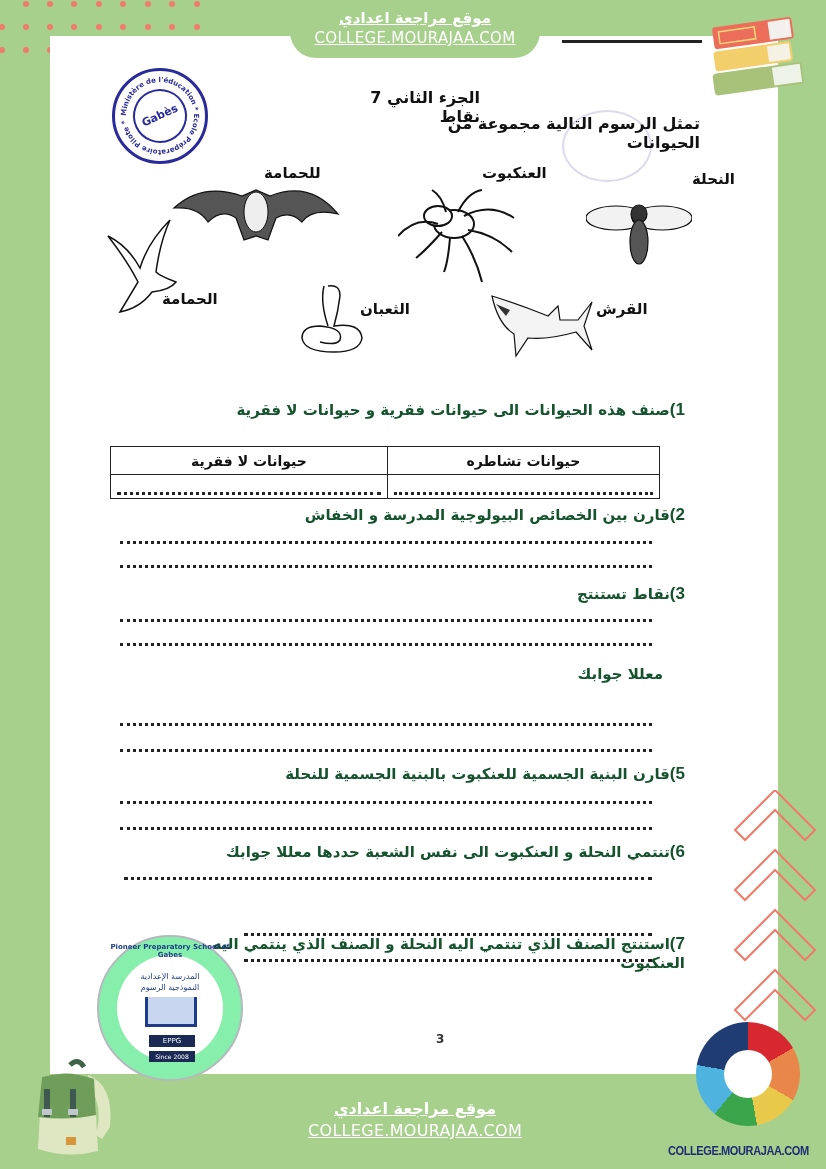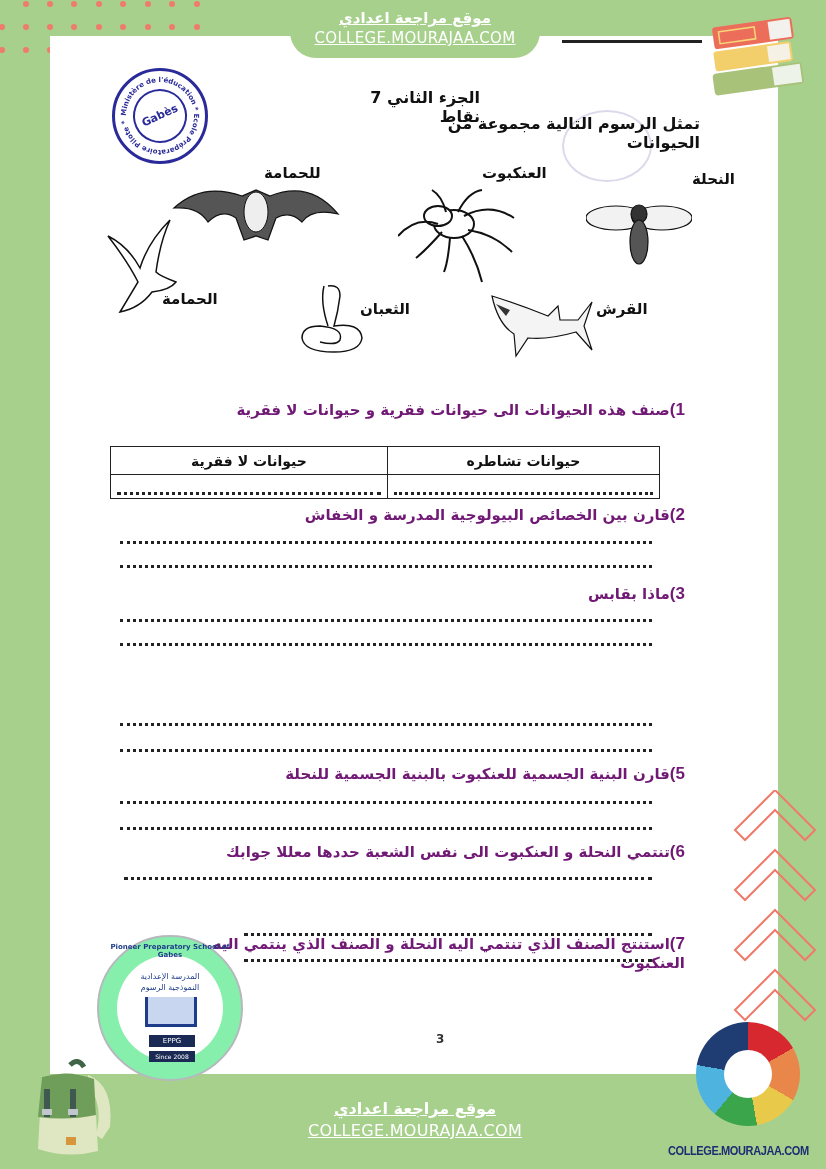--- a/index.html
+++ b/index.html
@@ -26,21 +26,21 @@
   .title2 { left: 400px; top: 114px; width: 300px; font-size: 16px; text-align: right; }
 
   .stamp { position: absolute; left: 112px; top: 68px; width: 96px; height: 96px; border: 3px solid #2a2a9a; border-radius: 50%; }
   .stamp .inner { position: absolute; left: 18px; top: 18px; width: 54px; height: 54px; border: 2px solid #2a2a9a; border-radius: 50%; color: #2a2a9a; font-size: 11px; font-weight: bold; text-align: center; line-height: 50px; font-family: "DejaVu Sans", sans-serif; transform: rotate(-25deg); }
   .stamp .ring { position: absolute; left: 2px; top: 2px; width: 86px; height: 86px; color: #2a2a9a; font-size: 6px; font-weight: bold; }
   .stamp-faint { position: absolute; left: 562px; top: 110px; width: 90px; height: 72px; border: 2px solid #d5d0e6; border-radius: 50%; opacity: 0.8; }
 
   .animal-label { position: absolute; direction: rtl; font-weight: bold; font-size: 15px; color: #111; font-family: "DejaVu Sans", sans-serif; }
   .animal-img { position: absolute; }
 
-  .q { position: absolute; direction: rtl; text-align: right; font-weight: bold; font-size: 15px; color: #701a75; font-family: "DejaVu Sans", sans-serif; }
+  .q { position: absolute; direction: rtl; text-align: right; font-weight: bold; font-size: 15px; color: #14532d; font-family: "DejaVu Sans", sans-serif; }
   .qnum { font-family: "Liberation Sans", sans-serif; font-size: 17px; }
   .dotline { position: absolute; height: 4px; border-bottom: 3px dotted #222; }
 
   table.classify { position: absolute; left: 110px; top: 446px; width: 550px; border-collapse: collapse; direction: rtl; }
   table.classify td, table.classify th { border: 1.5px solid #222; font-family: "DejaVu Sans", sans-serif; font-size: 14px; font-weight: bold; color: #111; text-align: center; }
   table.classify th { height: 28px; }
   table.classify td { height: 24px; padding: 0 6px; }
   table.classify td .dl { border-bottom: 3px dotted #222; height: 12px; margin-top: 4px; }
 
   .page-num { position: absolute; left: 436px; top: 1032px; font-size: 12px; font-weight: bold; color: #333; font-family: "DejaVu Sans", sans-serif; }
@@ -199,26 +199,27 @@
 </tbody>
   </table>
 
 <div class="q" style="left:280px;top:505px;width:405px">
   <span class="qnum">2)</span><span>قارن  بين الخصائص البيولوجية المدرسة و الخفاش</span>
 </div>
 <div class="dotline" style="left:120px;top:540px;width:532px"></div>
 <div class="dotline" style="left:120px;top:564px;width:532px"></div>
 
 <div class="q" style="left:480px;top:584px;width:205px">
-  <span class="qnum">3)</span><span>ماذا بقابس</span>
+  <span class="qnum">3)</span><span>نقاط تستنتج</span>
 </div>
 <div class="dotline" style="left:120px;top:618px;width:532px"></div>
 <div class="dotline" style="left:120px;top:642px;width:532px"></div>
 
 <div class="q" style="left:150px;top:660px;width:535px;line-height:28px">
+  <div style="padding-right:22px">معللا جوابك</div>
 </div>
 <div class="dotline" style="left:120px;top:722px;width:532px"></div>
 <div class="dotline" style="left:120px;top:748px;width:532px"></div>
 
 <div class="q" style="left:270px;top:764px;width:415px">
   <span class="qnum">5)</span><span>قارن البنية الجسمية  للعنكبوت بالبنية الجسمية للنحلة</span>
 </div>
 <div class="dotline" style="left:120px;top:800px;width:532px"></div>
 <div class="dotline" style="left:120px;top:826px;width:532px"></div>
 

